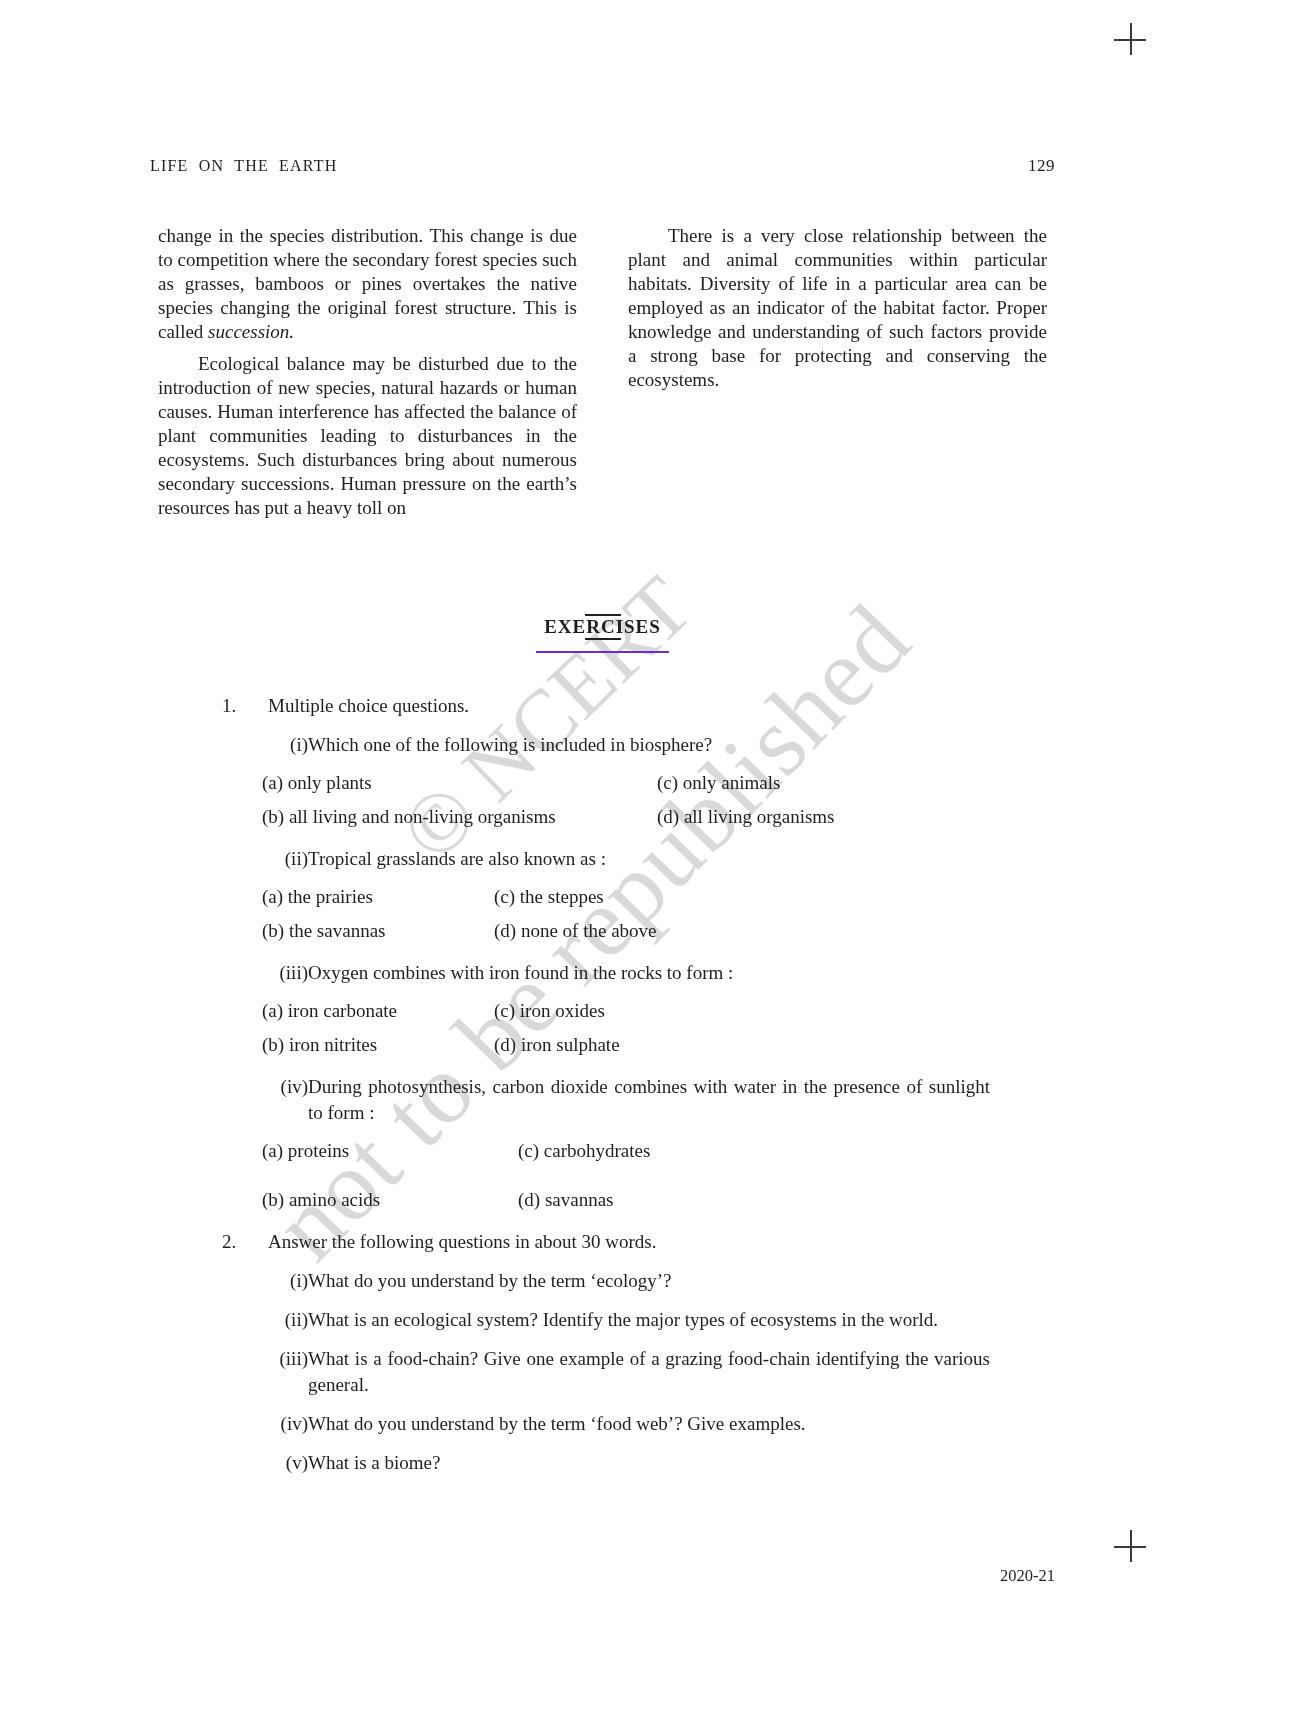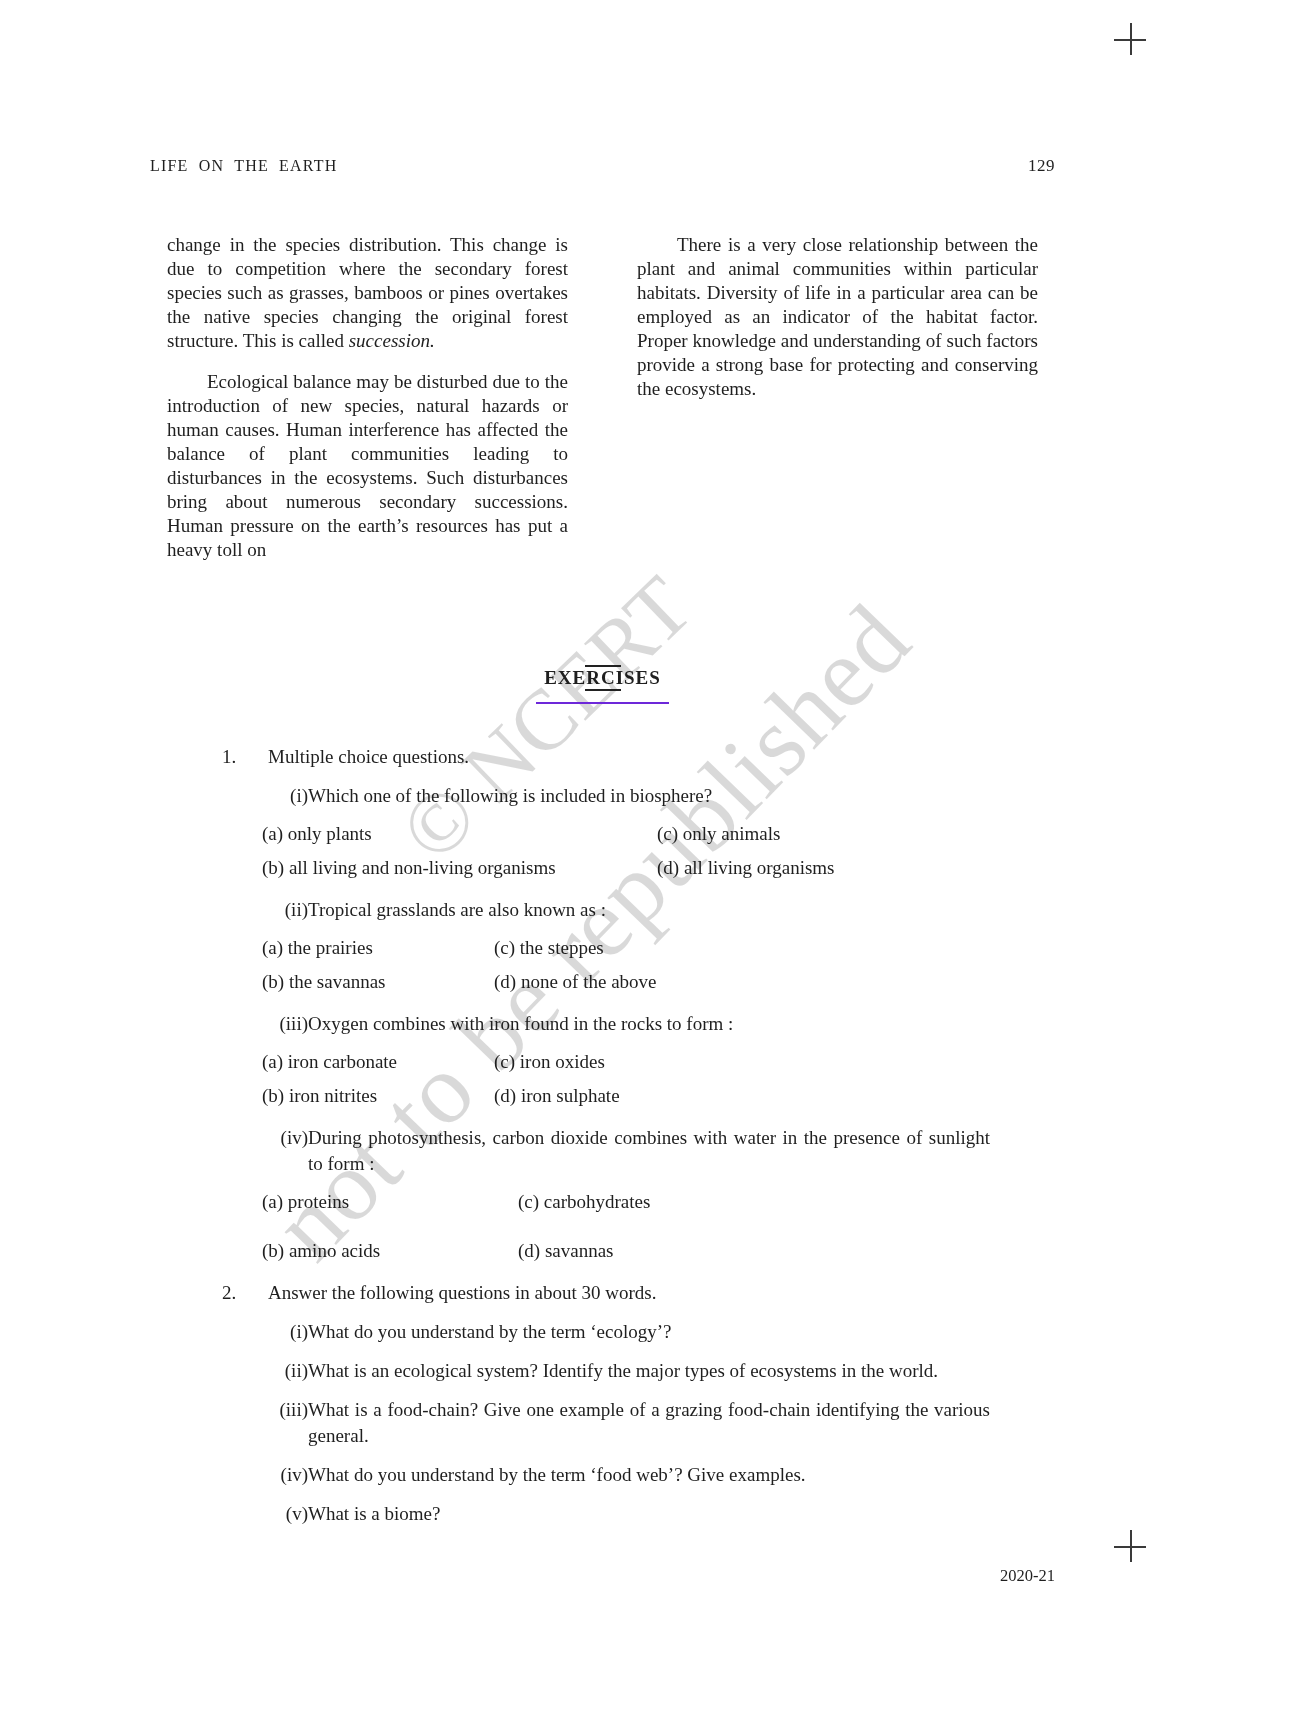--- a/index.html
+++ b/index.html
@@ -35,21 +35,21 @@
   .header {
     display: flex; justify-content: space-between; align-items: baseline;
     font-size: 16px; letter-spacing: 1.2px; word-spacing: 5px;
     margin-bottom: 40px;
     text-align: right;
   }
   .header .pgnum { letter-spacing: 0.5px; word-spacing: 0; font-size: 17px; }
 
   .columns { display: flex; gap: 35px; }
   .col { width: 435px; text-align: justify; font-size: 19px; line-height: 24px; }
-  .para { margin: 17px; }
+  .para { margin: 8px; }
   .para.indent { text-indent: 40px; }
   .para em { font-style: italic; }
 
   .ex-heading-wrap { text-align: center; margin-top: 74px; }
   .ex-heading { display: inline-flex; align-items: center; border-bottom: 2px solid #6d28d9; padding-bottom: 11px; flex-direction: column; }
   .ex-rule { width: 36px; height: 2px; background: #222; }
   .ex-title { font-weight: bold; font-size: 19px; letter-spacing: 1px; padding: 0 8px; }
 
   .exercises { margin-top: 40px; width: 840px; font-size: 19px; line-height: 26px; }
   .q-row { display: flex; margin-top: 16px; }

